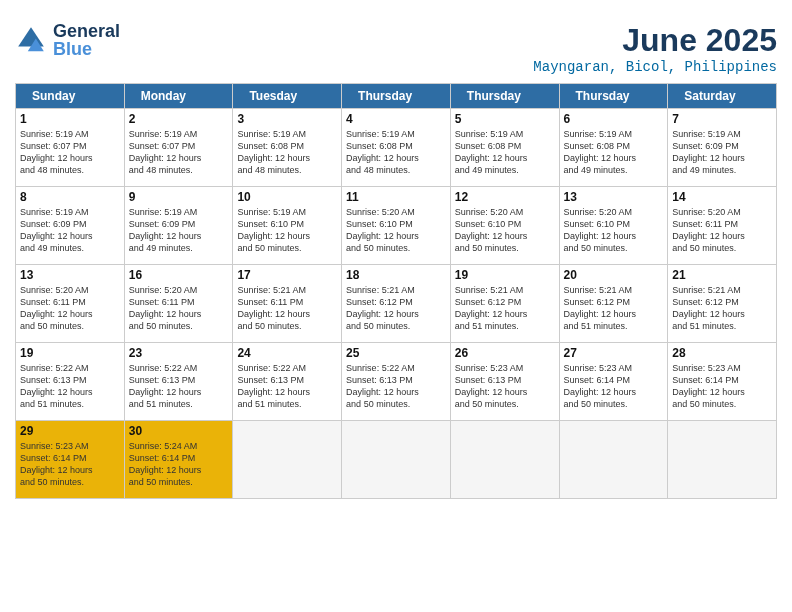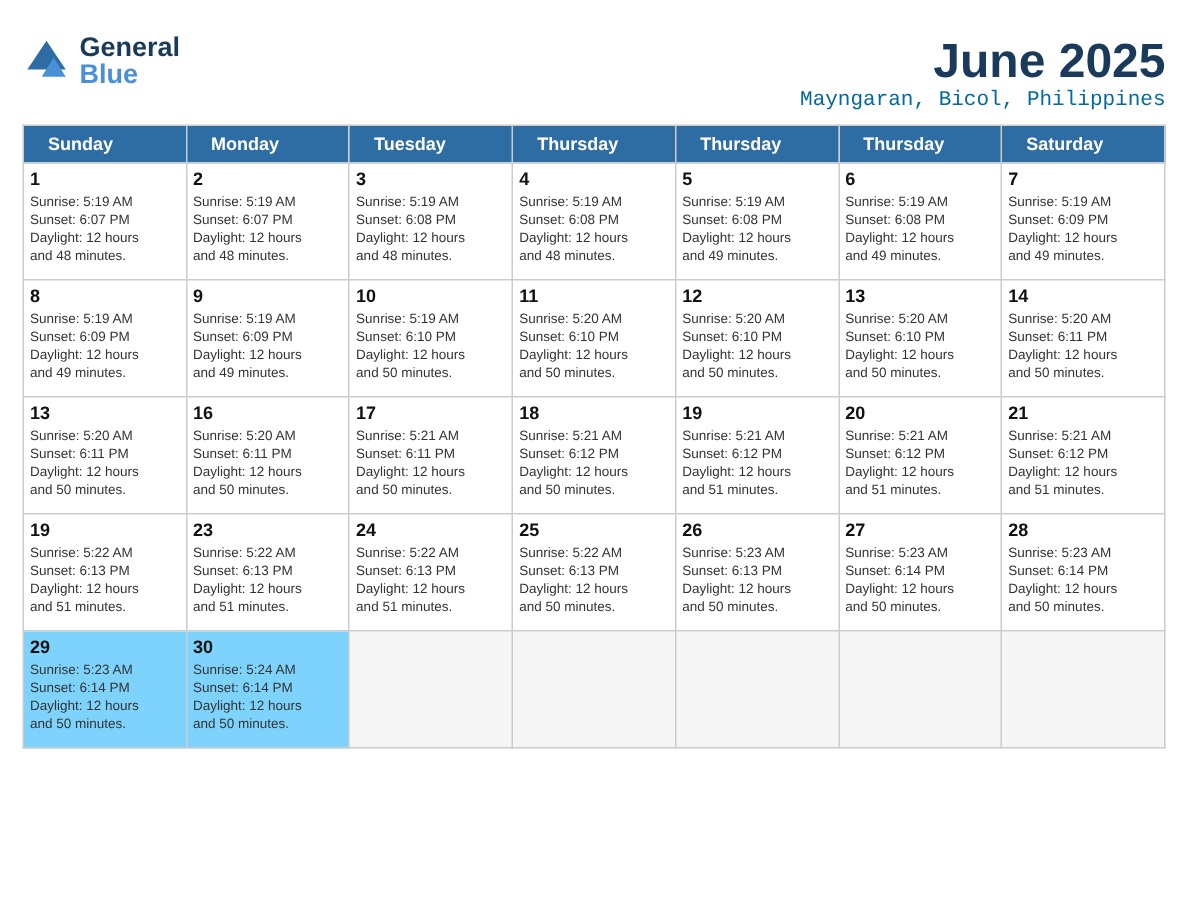--- a/index.html
+++ b/index.html
@@ -69,21 +69,21 @@
     }
     .calendar td {
       vertical-align: top;
       border: 1px solid #ccc;
       padding: 3px 4px;
       width: calc(100% / 7);
       height: 78px;
       background: #fff;
     }
     .calendar tr:last-child td {
-      background: #7dd3fc;
+      background: #eab308;
     }
     .day-num {
       font-size: 12px;
       font-weight: bold;
       color: #111;
       display: block;
       margin-bottom: 2px;
     }
     .day-info {
       font-size: 9px;

